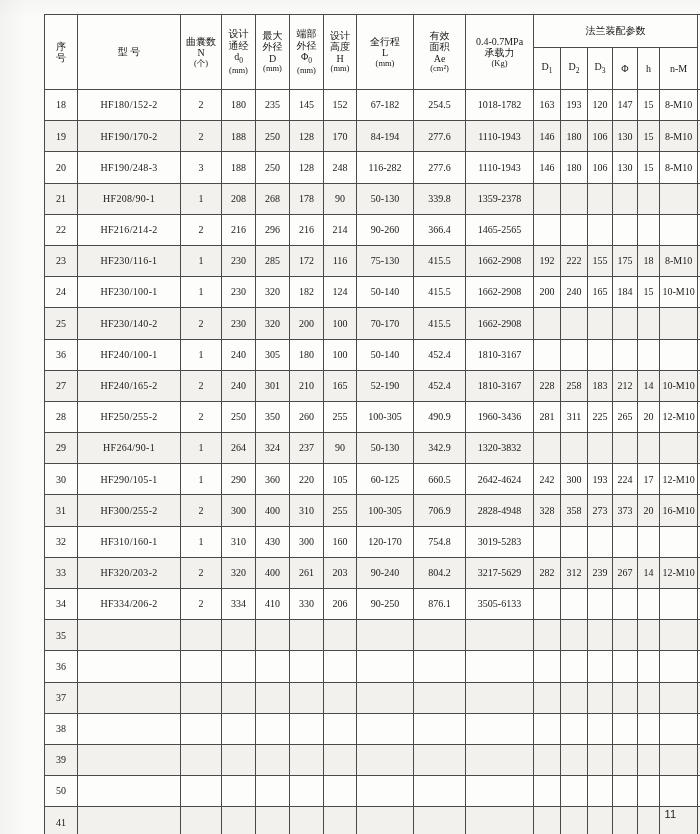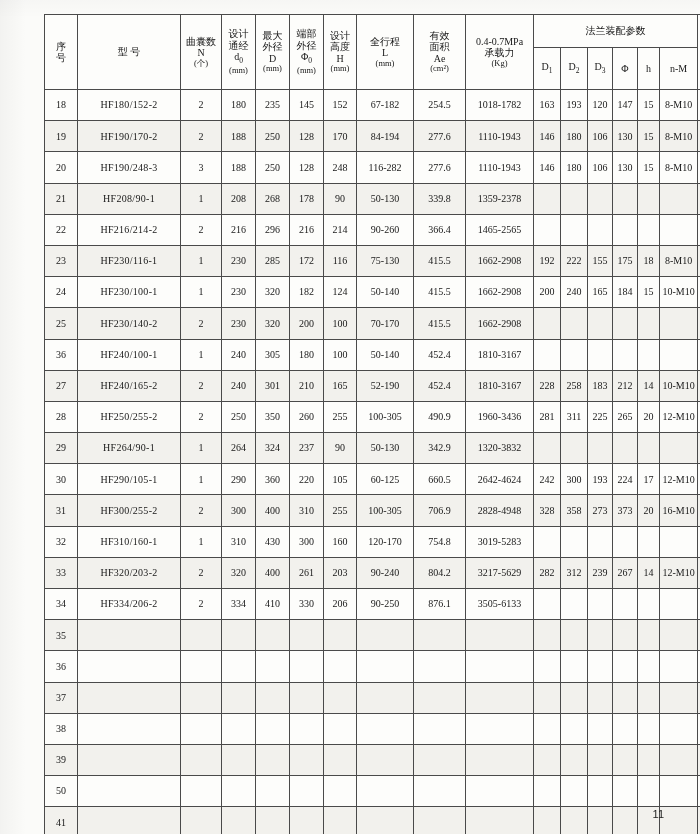--- a/index.html
+++ b/index.html
@@ -67,21 +67,21 @@
   tbody tr:nth-child(odd) td {
     background: #fdfdfb;
   }
   td.model {
     text-align: center;
     letter-spacing: 0.3px;
     font-size: 10.5px;
   }
   .page-num {
     position: absolute;
-    right: 36px;
+    right: 24px;
     bottom: 14px;
     font-size: 11px;
     color: #222;
     font-family: "Liberation Sans", sans-serif;
   }
   
   col.c-seq   { width: 33px; }
   col.c-model { width: 103px; }
   col.c-n     { width: 41px; }
   col.c-d0    { width: 34px; }

